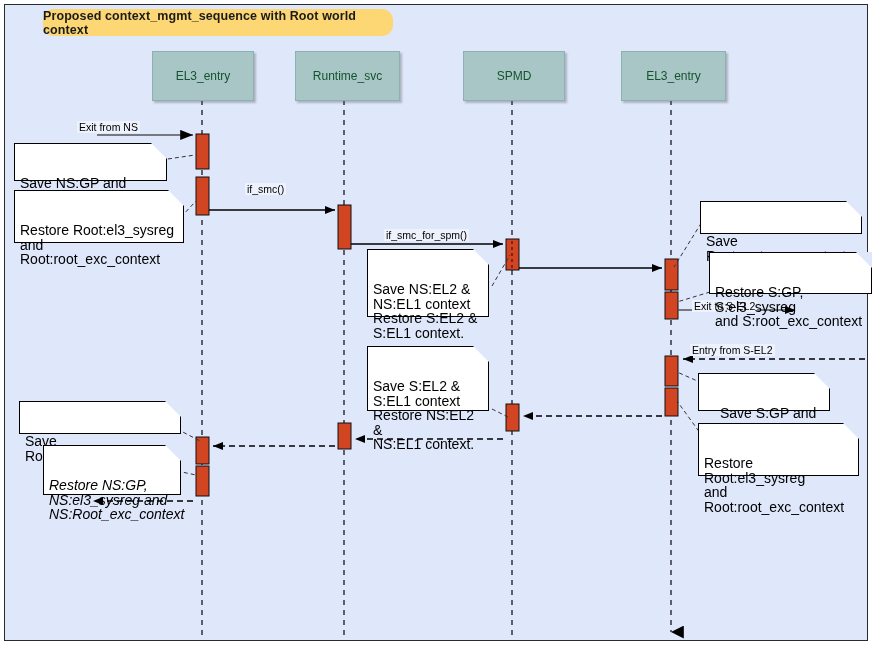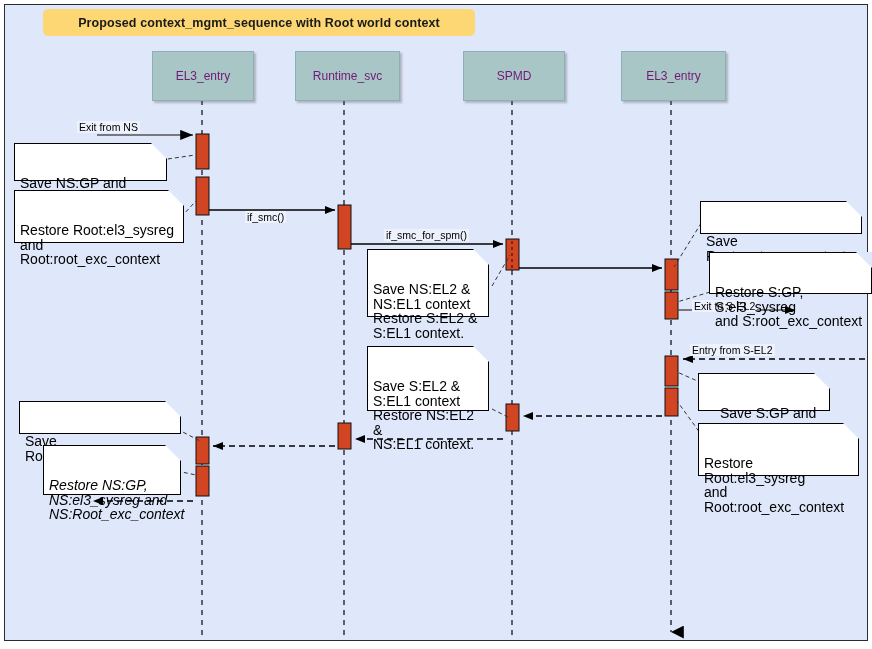--- a/index.html
+++ b/index.html
@@ -1,27 +1,27 @@
 <!DOCTYPE html>
 <html><head>
 <meta charset="utf-8">
 <style>
   html,body{margin:0;padding:0;background:#000;}
   #page{position:relative;width:872px;height:649px;background:#ffffff;overflow:hidden;
         font-family:"Liberation Sans","DejaVu Sans",sans-serif;}
   #canvas{position:absolute;left:4px;top:4px;width:864px;height:637px;background:#dfe7fb;
           border:1px solid #2b2b2b;box-sizing:border-box;}
   svg{position:absolute;left:0;top:0;width:864px;height:637px;}
-  .title-banner{position:absolute;left:38px;top:4px;width:432px;height:27px;background:#fcd773;
-                border-radius:5px;display:flex;align-items:center;justify-content:center;}
+  .title-banner{position:absolute;left:38px;top:4px;width:350px;height:27px;background:#fcd773;
+                border-radius:11px;display:flex;align-items:center;justify-content:center;}
   .title-banner span{font-size:12.5px;font-weight:bold;color:#1a1a1a;letter-spacing:.1px;}
   .participant{position:absolute;background:#a8c6c6;border:1px solid #8fb0b0;
                box-shadow:2px 2px 2px rgba(80,80,80,.35);
                display:flex;align-items:center;justify-content:center;}
-  .participant span{font-size:12px;color:#701a75;}
+  .participant span{font-size:12px;color:#14532d;}
   .note{position:absolute;background:#ffffff;border:1px solid #000;box-sizing:border-box;
         padding:3px 5px 3px 5px;font-size:14px;line-height:14.5px;color:#000;white-space:pre-line;}
   .note .foldtri{position:absolute;right:-1px;top:-1px;width:0;height:0;
         border-left:16px solid transparent;border-top:16px solid #dfe7fb;}
   .msg-label{position:absolute;font-size:10.5px;color:#000;background:#eef2fd;padding:0 2px;
              white-space:nowrap;}
 </style>
 </head>
 <body>
 
@@ -108,21 +108,21 @@
       <span>Runtime_svc</span>
     </div>
     <div class="participant" style="left:458px;top:46px;width:100px;height:48px;">
       <span>SPMD</span>
     </div>
     <div class="participant" style="left:616px;top:46px;width:103px;height:48px;">
       <span>EL3_entry</span>
     </div>
 
     <div class="msg-label" style="left:72px;top:116px;">Exit from NS</div>
-    <div class="msg-label" style="left:240px;top:206px;">if_smc()</div>
+    <div class="msg-label" style="left:240px;top:178px;">if_smc()</div>
     <div class="msg-label" style="left:379px;top:224px;">if_smc_for_spm()</div>
     <div class="msg-label" style="left:687px;top:295px;">Exit to S-EL2</div>
     <div class="msg-label" style="left:685px;top:339px;">Entry from S-EL2</div>
 
     <div class="note" style="left:9px;top:138px;width:153px;height:38px;">
       <div class="foldtri"></div>
       <span>Save NS:GP and
 NS:Root_exc_context</span>
     </div>
 

